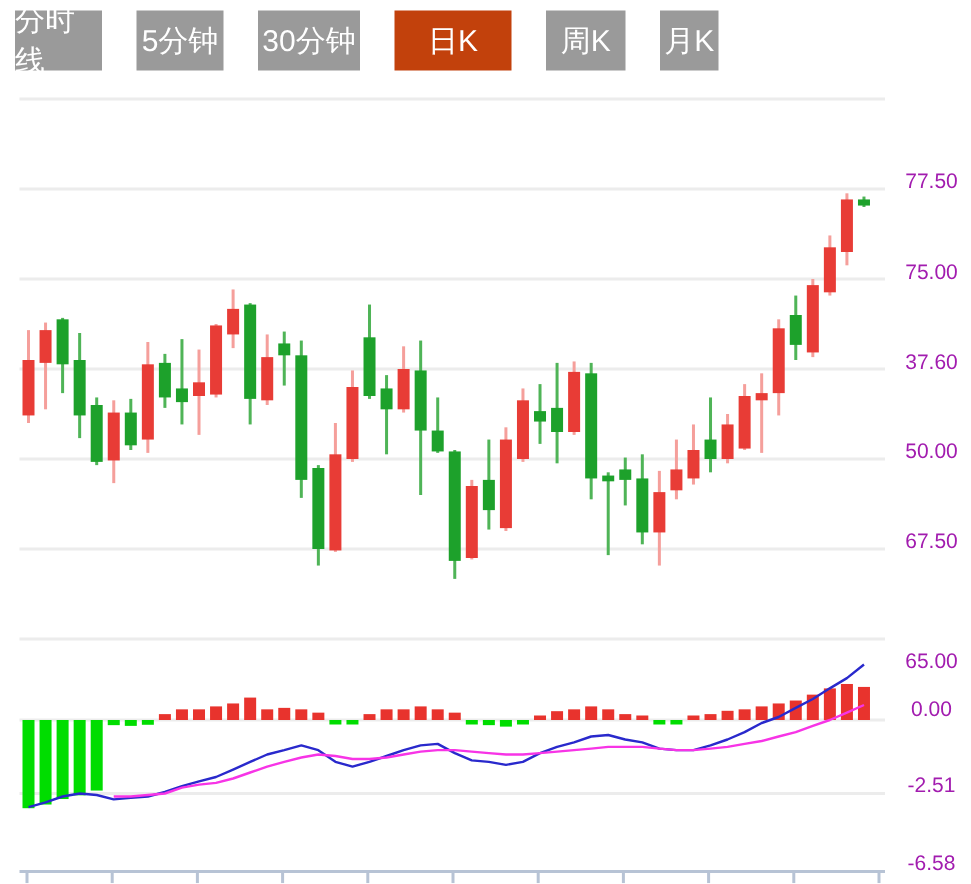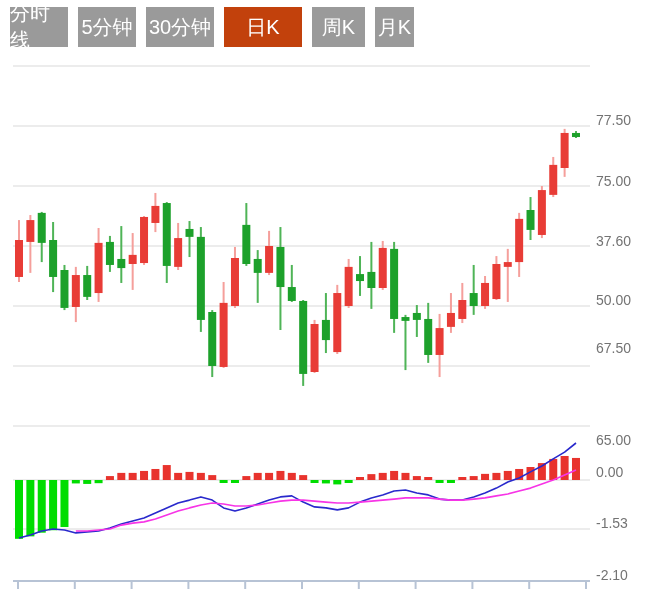--- a/index.html
+++ b/index.html
@@ -1,25 +1,25 @@
 <!DOCTYPE html>
 <html><head>
 <meta charset="utf-8">
 <style>
   html,body{margin:0;padding:0;background:#fff;}
   #app{position:relative;width:647px;height:589px;background:#ffffff;overflow:hidden;
        font-family:"Liberation Sans","DejaVu Sans",sans-serif;}
-  .tab-bar{position:absolute;left:10px;top:7px;display:flex;gap:10px;}
+  .tab-bar{position:absolute;left:10px;top:7px;display:flex;gap:23px;}
   .tab{height:40px;display:flex;align-items:center;justify-content:center;
        background:#9a9a9a;color:#ffffff;font-size:20px;cursor:pointer;user-select:none;}
   .tab.active{background:#c2410c;}
   .tab.w58{width:58px}.tab.w66{width:58px}.tab.w68{width:68px}.tab.w59{width:59px}
   .tab.w78{width:78px}.tab.w61{width:53px}.tab.w63{width:39px}
   .ylabel{position:absolute;left:596px;width:50px;font-size:14px;line-height:16px;
-          color:#737373;text-align:left;white-space:nowrap;}
+          color:#a21caf;text-align:center;white-space:nowrap;}
   #chart-svg{position:absolute;left:0;top:0;}
 </style>
 </head>
 <body>
 
 <div id="app">
 
   <div class="tab-bar">
     <div class="tab w58">分时线</div>
     <div class="tab w66">5分钟</div>
@@ -214,19 +214,19 @@
       </g>
       <g>
         <polyline points="75.8,531.0 87.2,531.0 98.6,530.0 109.9,529.0 121.3,525.1 132.7,523.1 144.0,521.9 155.4,519.0 166.8,515.0 178.1,511.1 189.5,507.9 200.9,505.0 212.2,503.0 223.6,504.0 235.0,506.0 246.3,506.0 257.7,505.0 269.1,503.0 280.4,501.1 291.8,500.1 303.2,500.1 314.5,501.1 325.9,502.1 337.3,503.0 348.6,503.0 360.0,502.1 371.4,501.1 382.7,500.1 394.1,499.1 405.5,497.9 416.8,497.9 428.2,497.9 439.6,499.1 450.9,500.1 462.3,500.1 473.7,499.1 485.0,497.9 496.4,495.9 507.8,494.0 519.1,491.0 530.5,488.1 541.9,483.9 553.2,480.0 564.6,475.1 576.0,470.0" fill="none" stroke="#f734e6" stroke-width="1.6" stroke-linejoin="round"></polyline>
       </g>
     </svg>
 
   <div class="ylabel" style="top:112px">77.50</div>
   <div class="ylabel" style="top:173px">75.00</div>
   <div class="ylabel" style="top:233px">37.60</div>
   <div class="ylabel" style="top:292px">50.00</div>
-  <div class="ylabel" style="top:340px">67.50</div>
+  <div class="ylabel" style="top:352px">67.50</div>
   <div class="ylabel" style="top:432px">65.00</div>
   <div class="ylabel" style="top:464px">0.00</div>
-  <div class="ylabel" style="top:515px">-1.53</div>
-  <div class="ylabel" style="top:567px">-2.10</div>
+  <div class="ylabel" style="top:515px">-2.51</div>
+  <div class="ylabel" style="top:567px">-6.58</div>
 
 </div>
 
 </body></html>

